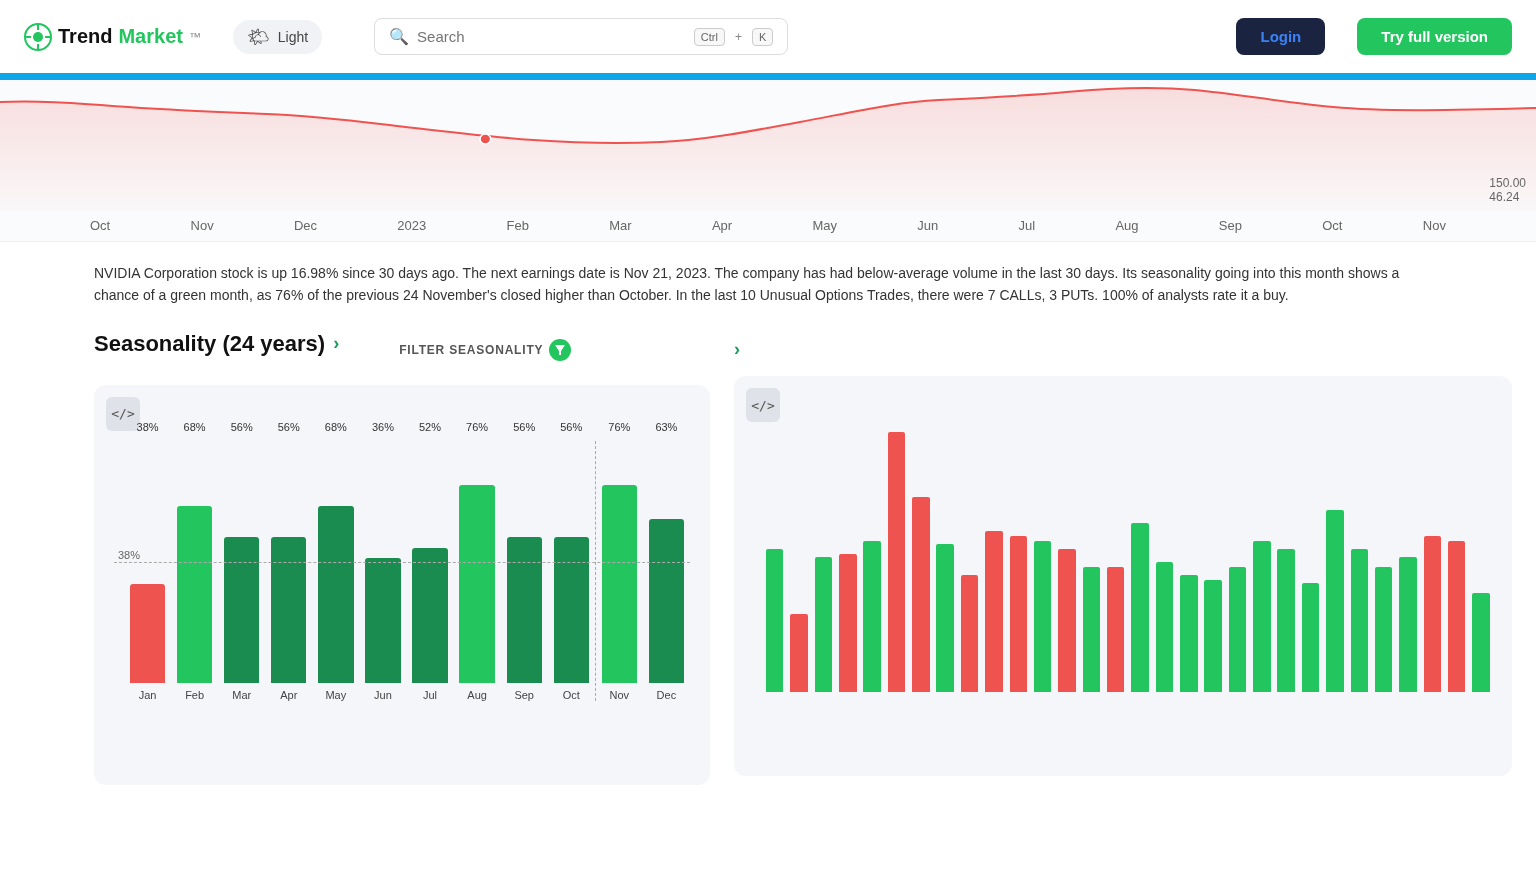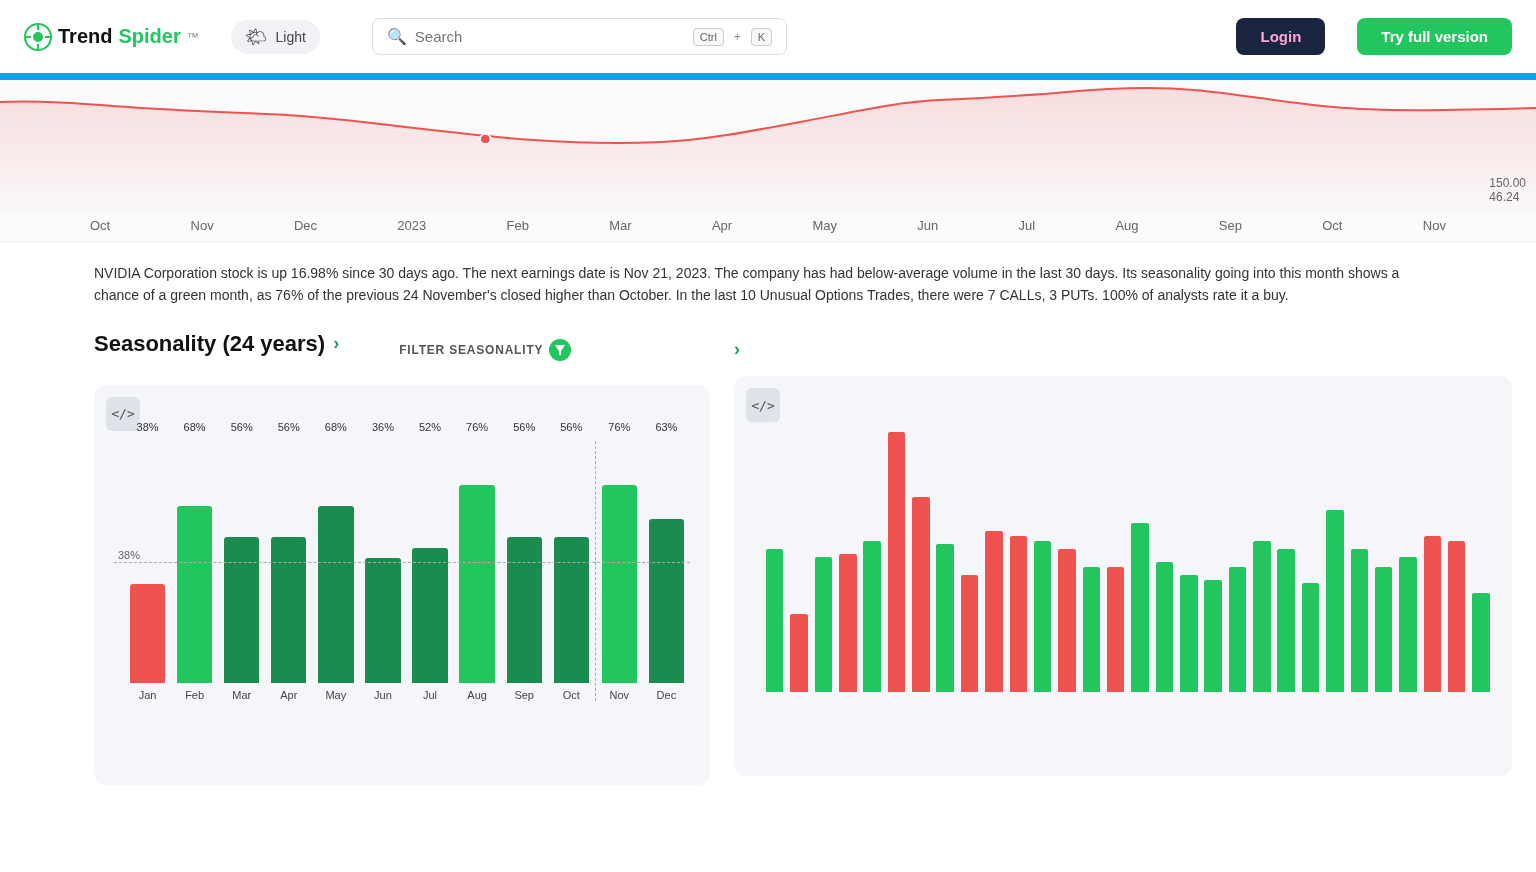--- a/index.html
+++ b/index.html
@@ -35,21 +35,21 @@
     .kbd {
       display: inline-flex; align-items: center; gap: 2px;
       border: 1px solid #ccc; border-radius: 4px;
       padding: 2px 6px; font-size: 11px; color: #666; background: #f8f8f8;
     }
     .kbd-plus { font-size: 12px; color: #888; margin: 0 2px; }
 
     .header-spacer { flex: 1; }
 
     .btn-login {
-      background: #1a2340; color: #f9a8d4; border: none; border-radius: 8px;
+      background: #1a2340; color: #3b82f6; border: none; border-radius: 8px;
       padding: 10px 24px; font-size: 15px; font-weight: 600; cursor: pointer;
     }
     .btn-try {
       background: #22c55e; color: #fff; border: none; border-radius: 8px;
       padding: 10px 24px; font-size: 15px; font-weight: 600; cursor: pointer;
     }
 
     
     .main { padding-top: 72px; }
 
@@ -155,21 +155,21 @@
   <div class="logo">
     <svg class="logo-icon" viewBox="0 0 28 28" fill="none" xmlns="http://www.w3.org/2000/svg">
       <circle cx="14" cy="14" r="13" stroke="#22c55e" stroke-width="2" fill="none"></circle>
       <circle cx="14" cy="14" r="5" fill="#22c55e"></circle>
       <line x1="14" y1="1" x2="14" y2="7" stroke="#22c55e" stroke-width="2"></line>
       <line x1="14" y1="21" x2="14" y2="27" stroke="#22c55e" stroke-width="2"></line>
       <line x1="1" y1="14" x2="7" y2="14" stroke="#22c55e" stroke-width="2"></line>
       <line x1="21" y1="14" x2="27" y2="14" stroke="#22c55e" stroke-width="2"></line>
     </svg>
     <span style="color:#111; font-weight:800;">Trend</span>
-      <span style="color:#22c55e; font-weight:800;">Spider</span>
+      <span style="color:#22c55e; font-weight:800;">Market</span>
       <span style="font-size:12px; color:#888; vertical-align:super; font-weight:400;">™</span>
   </div>
 
   <div class="theme-toggle">
     <span class="sun-icon">🌤</span>
     <span>Light</span>
   </div>
 
   <div class="search-bar">
     <span class="search-icon">🔍</span>

